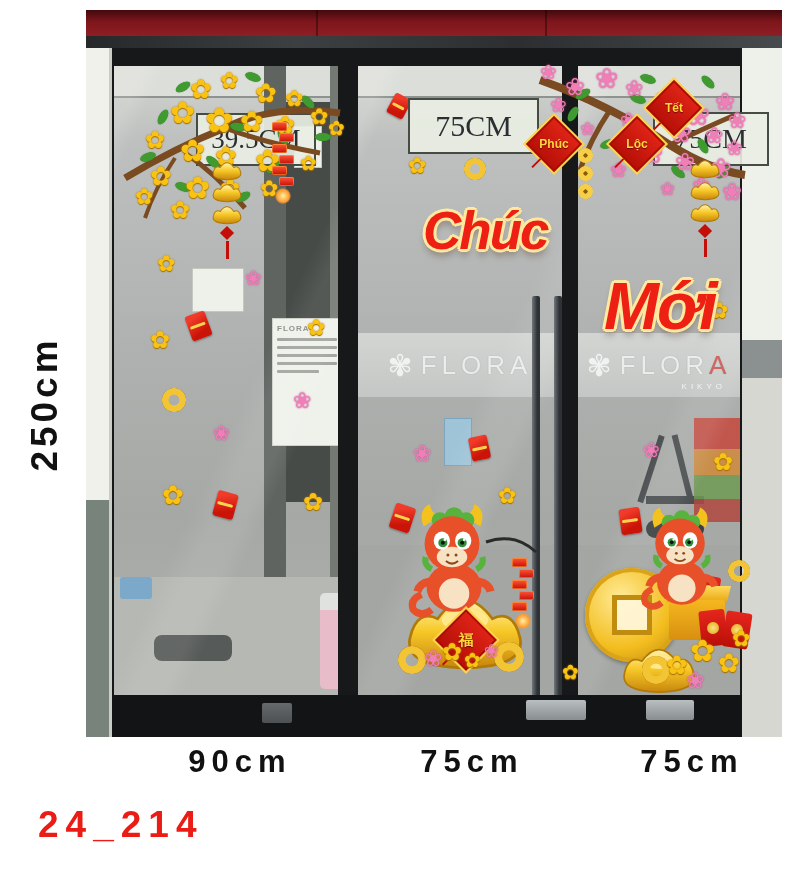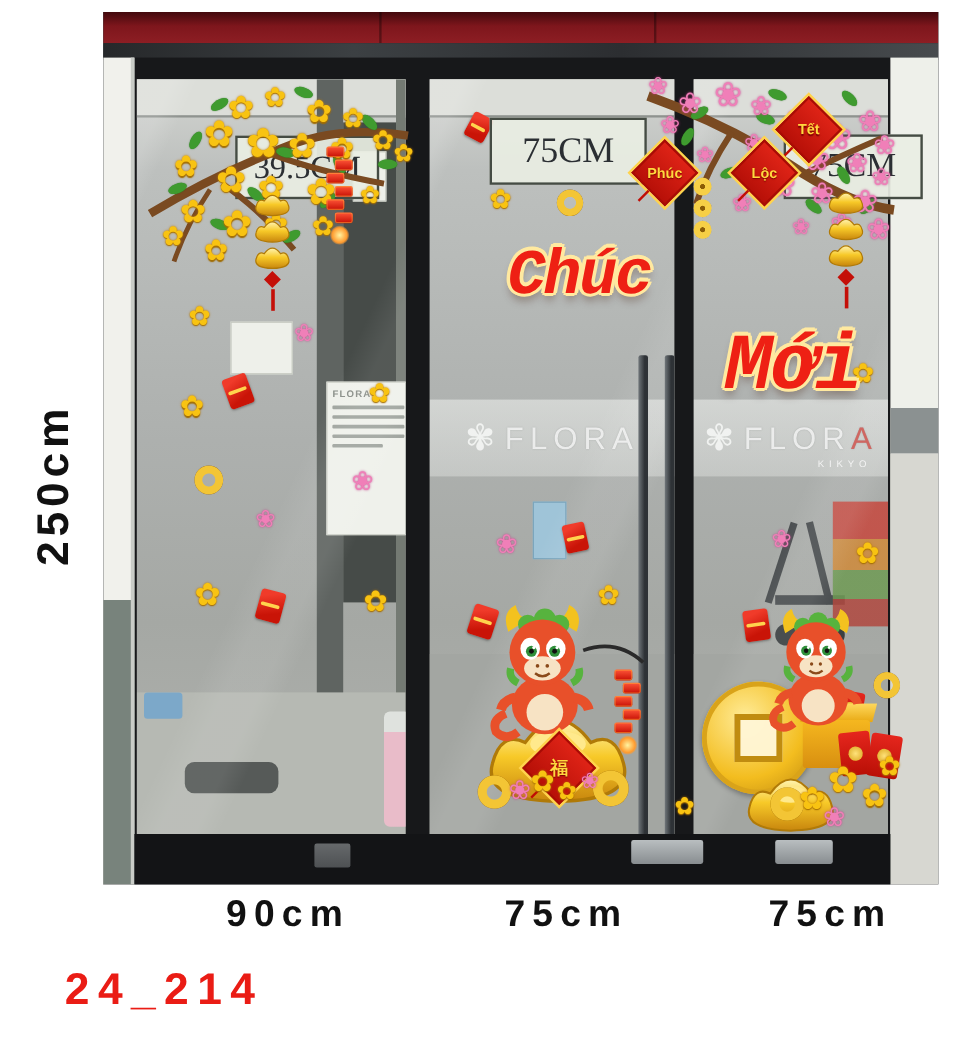--- a/index.html
+++ b/index.html
@@ -67,21 +67,21 @@
   .sc{position:absolute;line-height:1;}
   .yellow-flower{color:#f8c312;text-shadow:0 0 2px #c07d05,0 1px 1px #9a6a02;}
   .pink-flower{color:#f07fb8;text-shadow:0 0 2px #c2428b;}
   .red-envelope{background:linear-gradient(160deg,#f03b2a 20%,#c91407 72%);border-radius:3px;box-shadow:0 1px 2px rgba(0,0,0,.35);}
   .red-envelope::after{content:"";position:absolute;left:12%;right:12%;top:44%;height:3px;background:#ffd34d;border-radius:2px;}
   .gold-coin{border-radius:50%;background:radial-gradient(circle,rgba(0,0,0,0) 0 30%,#f3c535 34% 68%,#a8750a 72% 100%);}
 
   .leaf{position:absolute;width:16px;height:8px;border-radius:50%;background:#3f9b2f;box-shadow:0 0 1px #236b18;}
   .labelcard{position:absolute;background:rgba(233,238,227,.92);border:2px solid #454c44;
              font-family:"Liberation Serif",serif;color:#2b2f33;display:flex;align-items:center;justify-content:center;z-index:4;}
-  .greet{position:absolute;font-family:Liberation Mono, monospace;font-style:italic;font-weight:bold;color:#ee2014;
+  .greet{position:absolute;font-family:Liberation Sans, sans-serif;font-style:italic;font-weight:bold;color:#ee2014;
          letter-spacing:-2px;z-index:6;white-space:nowrap;
          text-shadow:-2px -2px 0 #ffe9a0,2px -2px 0 #ffe9a0,-2px 2px 0 #ffe9a0,2px 2px 0 #ffe9a0,
                       0 -3px 0 #ffe9a0,0 3px 0 #ffe9a0,-3px 0 0 #ffe9a0,3px 0 0 #ffe9a0,0 6px 7px rgba(60,20,0,.35);}
   .tag{position:absolute;width:40px;height:40px;transform:rotate(45deg);
        background:linear-gradient(#e02417,#b50f07);border:2px solid #ffd34d;box-shadow:inset 0 0 0 2px #a80c05;z-index:6;}
   .tag span{position:absolute;inset:0;display:flex;align-items:center;justify-content:center;transform:rotate(-45deg);
        color:#ffd83e;font-weight:bold;font-size:12px;text-shadow:0 1px 1px #7a0000;}
   .tag::after{content:"";position:absolute;left:50%;top:100%;width:2px;height:12px;background:#c00d05;}
   .scroll{position:absolute;width:46px;height:64px;z-index:6;
           background:linear-gradient(90deg,#f4e2b8 0 5px,#d31d10 5px 41px,#f4e2b8 41px);
@@ -108,21 +108,21 @@
   .giftbox .env{position:absolute;width:22px;height:30px;background:linear-gradient(#e5261d,#b90f06);border-radius:3px;}
   .giftbox .env::after{content:"";position:absolute;left:50%;top:50%;width:12px;height:12px;transform:translate(-50%,-50%);
      border-radius:50%;background:radial-gradient(#ffe27a,#d9a31a);}
   .dragon{position:absolute;z-index:7;}
   .flowerclu{position:absolute;z-index:8;line-height:1;}
 
   
   .dimv{position:absolute;left:-38px;top:383px;width:166px;text-align:center;transform:rotate(-90deg);
         font-size:37px;font-weight:bold;color:#111;letter-spacing:4px;}
   .dimw{position:absolute;top:744px;font-size:31px;font-weight:bold;color:#111;letter-spacing:6px;}
-  .pcode{position:absolute;left:38px;top:804px;font-size:37px;font-weight:bold;color:#ea1c15;letter-spacing:7px;margin-left:16px;}
+  .pcode{position:absolute;left:38px;top:804px;font-size:37px;font-weight:bold;color:#ea1c15;letter-spacing:7px;}
 </style>
 </head>
 <body>
 
 <div class="canvas">
 
   <div class="photo">
     <div class="awning">
         <i style="left:33%"></i>
         <i style="left:66%"></i>

